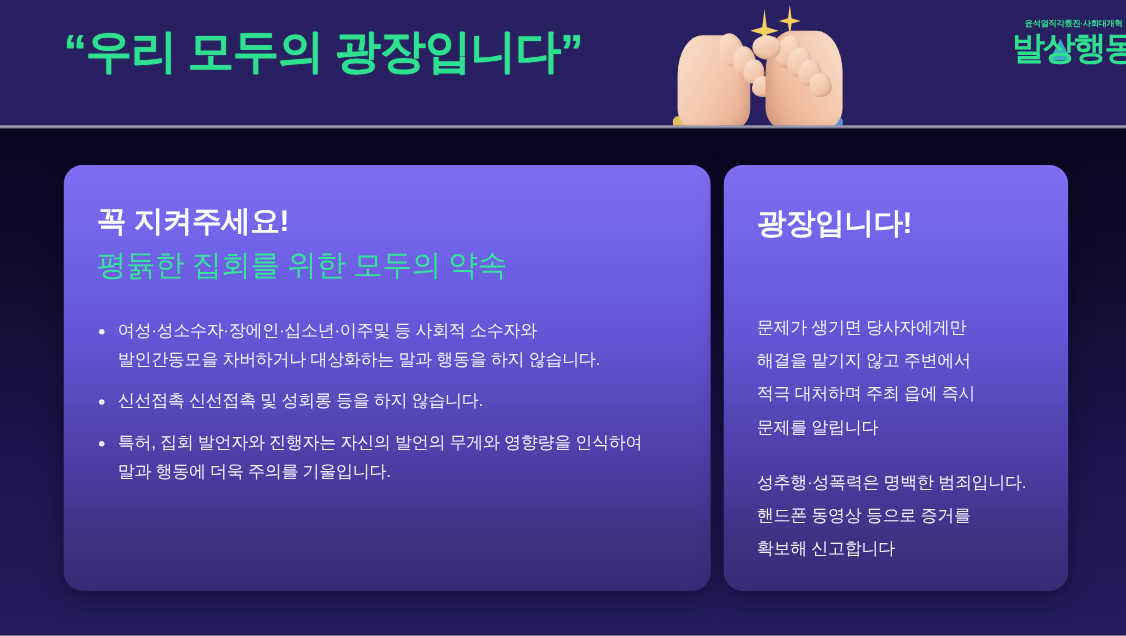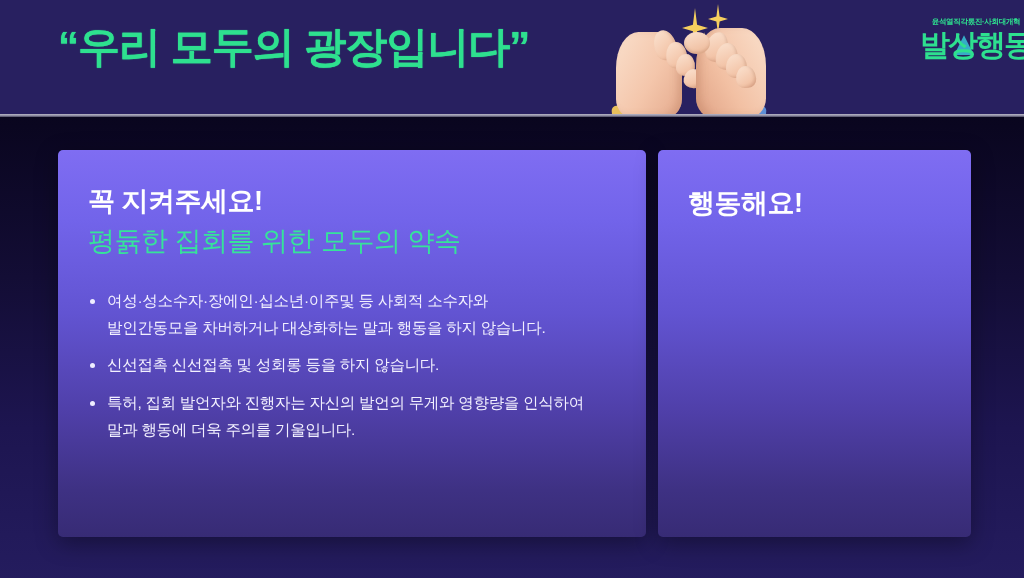--- a/index.html
+++ b/index.html
@@ -144,21 +144,21 @@
     width:20px; height:20px;
     background:#38c5d8;
     clip-path:polygon(50% 0%, 100% 100%, 0% 100%);
     opacity:.85;
   }
   .logo-main span { position:relative; z-index:2; }
 
   
   .card {
     position:absolute;
-    border-radius:5px;
+    border-radius:17px;
     background:linear-gradient(180deg,
         #7f6df2 0%,
         #7264ea 18%,
         #6254d2 42%,
         #4f3fa8 68%,
         #3e3183 88%,
         #372b75 100%);
     box-shadow:0 6px 22px rgba(0,0,0,.35);
     overflow:hidden;
   }
@@ -299,18 +299,31 @@
       <li>
         <span class="ln">특허, 집회 발언자와 진행자는 자신의 발언의 무게와 영향량을 인식하여</span>
         <span class="ln">말과 행동에 더욱 주의를 기울입니다.</span>
       </li>
     </ul>
   </div>
 
   <div class="card card-right">
 
     <div class="rc-title">
-      <span class="ln">행동해요!</span>
+      <span class="ln">광장입니다!</span>
     </div>
 
+    <div class="rc-body">
+      <div class="rc-para">
+        <span class="ln">문제가 생기면 당사자에게만</span>
+        <span class="ln">해결을 맡기지 않고 주변에서</span>
+        <span class="ln">적극 대처하며 주최 읍에 즉시</span>
+        <span class="ln">문제를 알립니다</span>
+      </div>
+      <div class="rc-para">
+        <span class="ln">성추행·성폭력은 명백한 범죄입니다.</span>
+        <span class="ln">핸드폰 동영상 등으로 증거를</span>
+        <span class="ln">확보해 신고합니다</span>
+      </div>
+    </div>
   </div>
 
 </div>
 
 </body></html>

